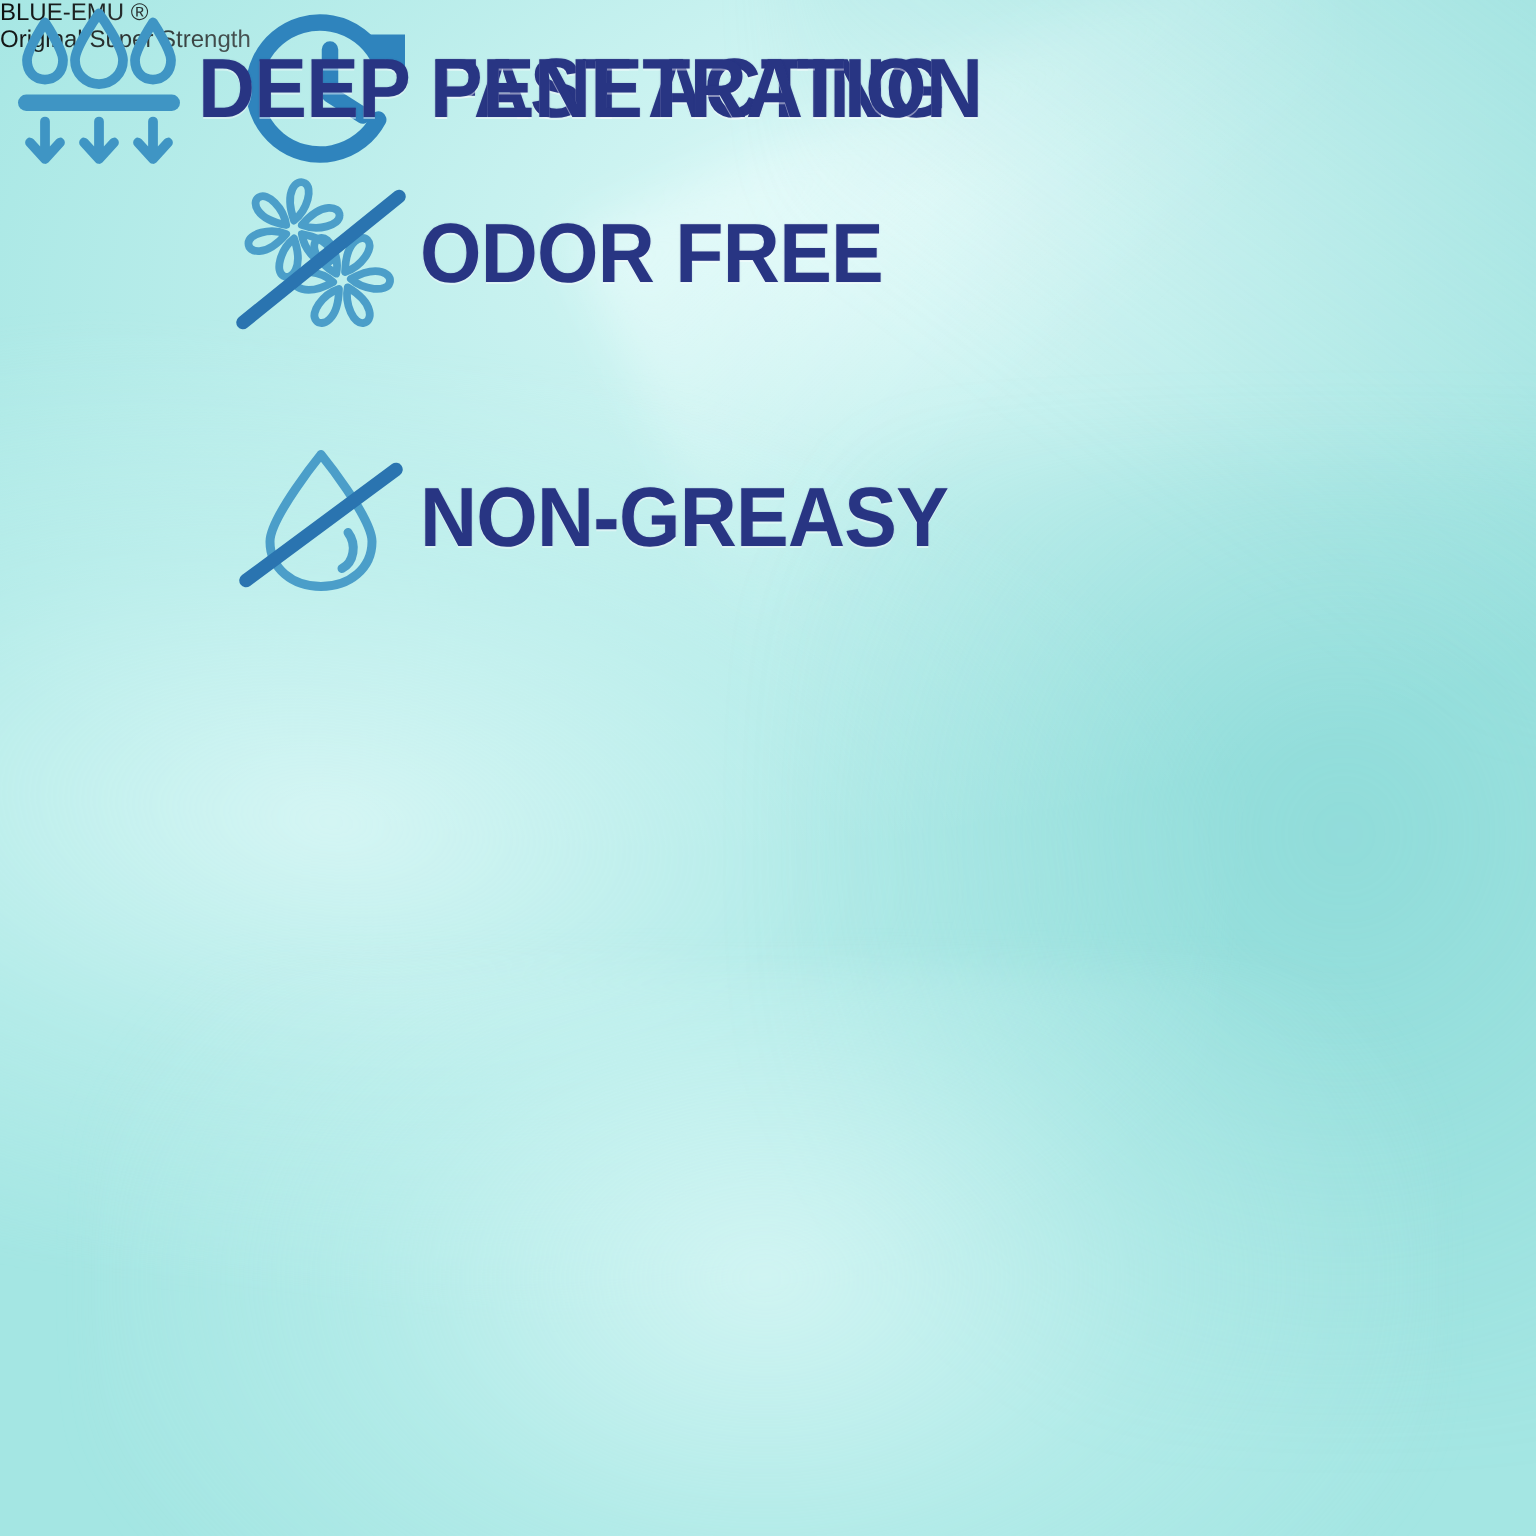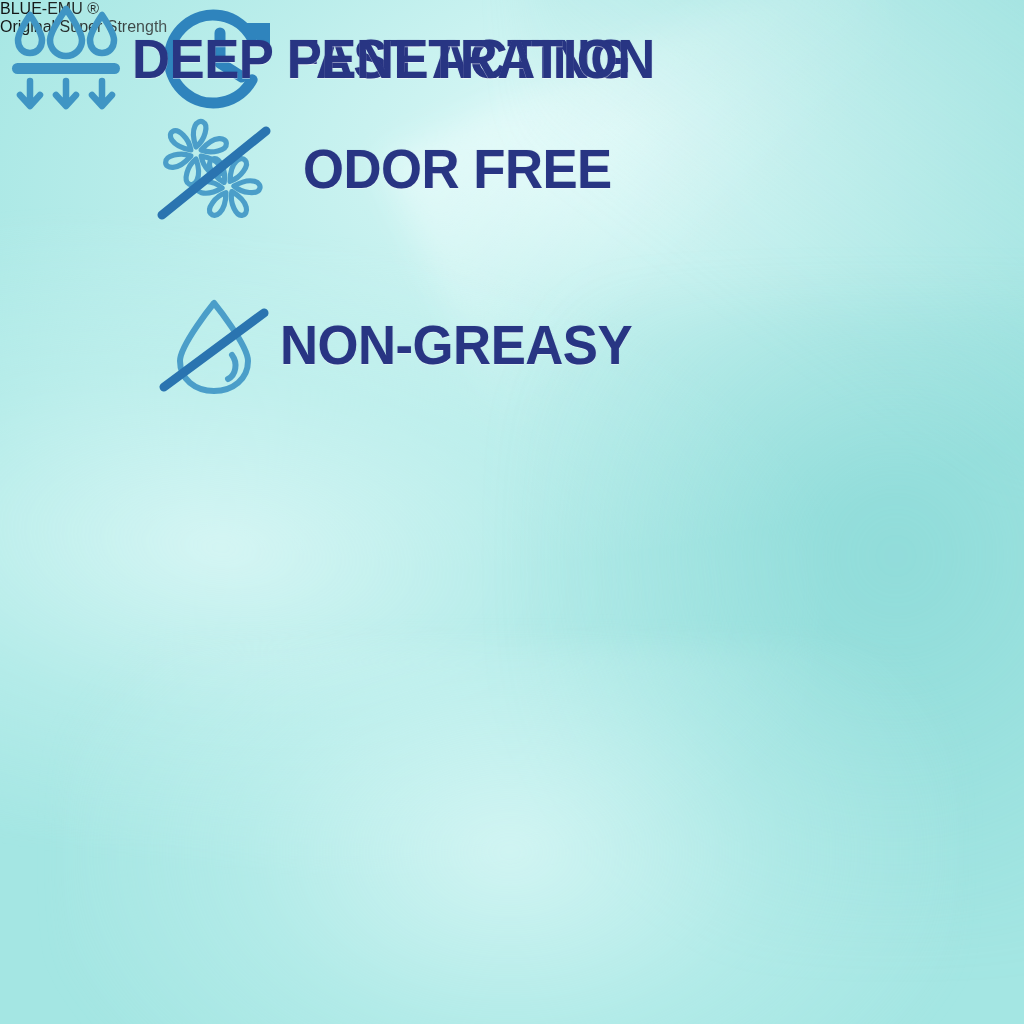--- a/index.html
+++ b/index.html
@@ -110,21 +110,21 @@
     font-size: 56px;
     letter-spacing: -0.5px;
     line-height: 1;
     white-space: nowrap;
     transform: scaleX(0.94);
     transform-origin: left center;
     text-shadow: 0 1px 0 rgba(255,255,255,0.45),
                  0 0 1px rgba(40,53,131,0.35);
   }
 
-  #f1 { left: 148px; top: 110px; gap: 23px;  }
+  #f1 { left: 148px; top: 110px;  }
   #f2 { left: 148px; top: 286px; align-items: center;  }
   #f3 { left: 155px; top": 0; top: 462px;  }
   #f4 { left: 148px; top: 638px;  }
 
   /* ============ LOGO CARD ============ */
   #logo-card {
     position: absolute;
     left: 278px;
     top: 848px;
     width: 452px;

